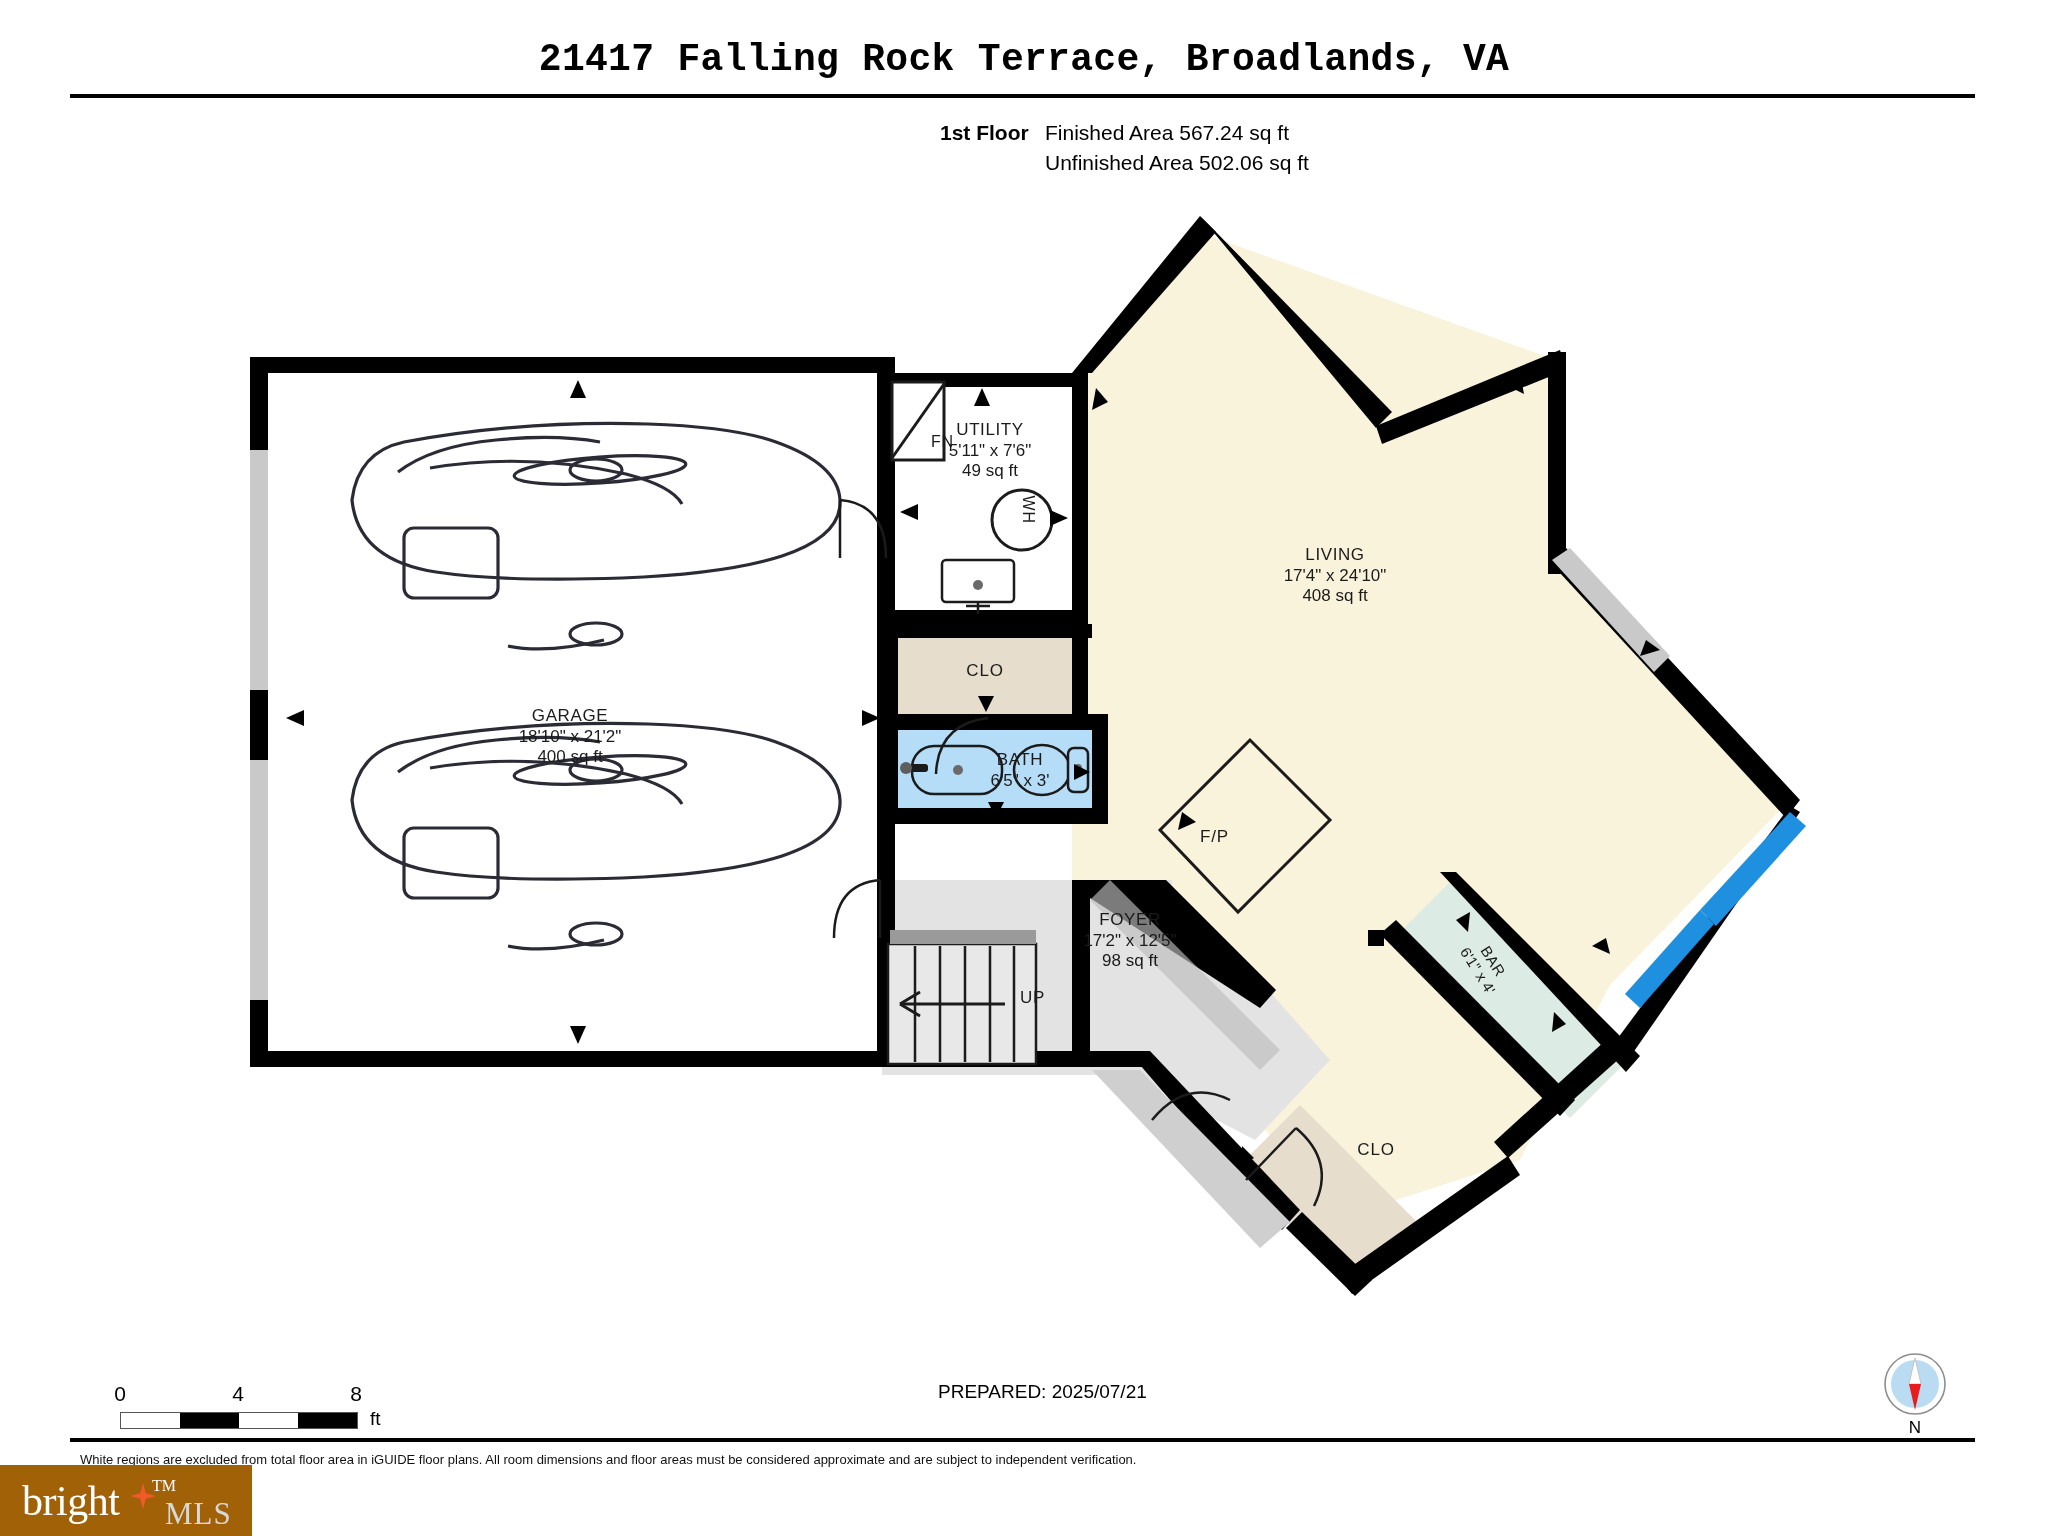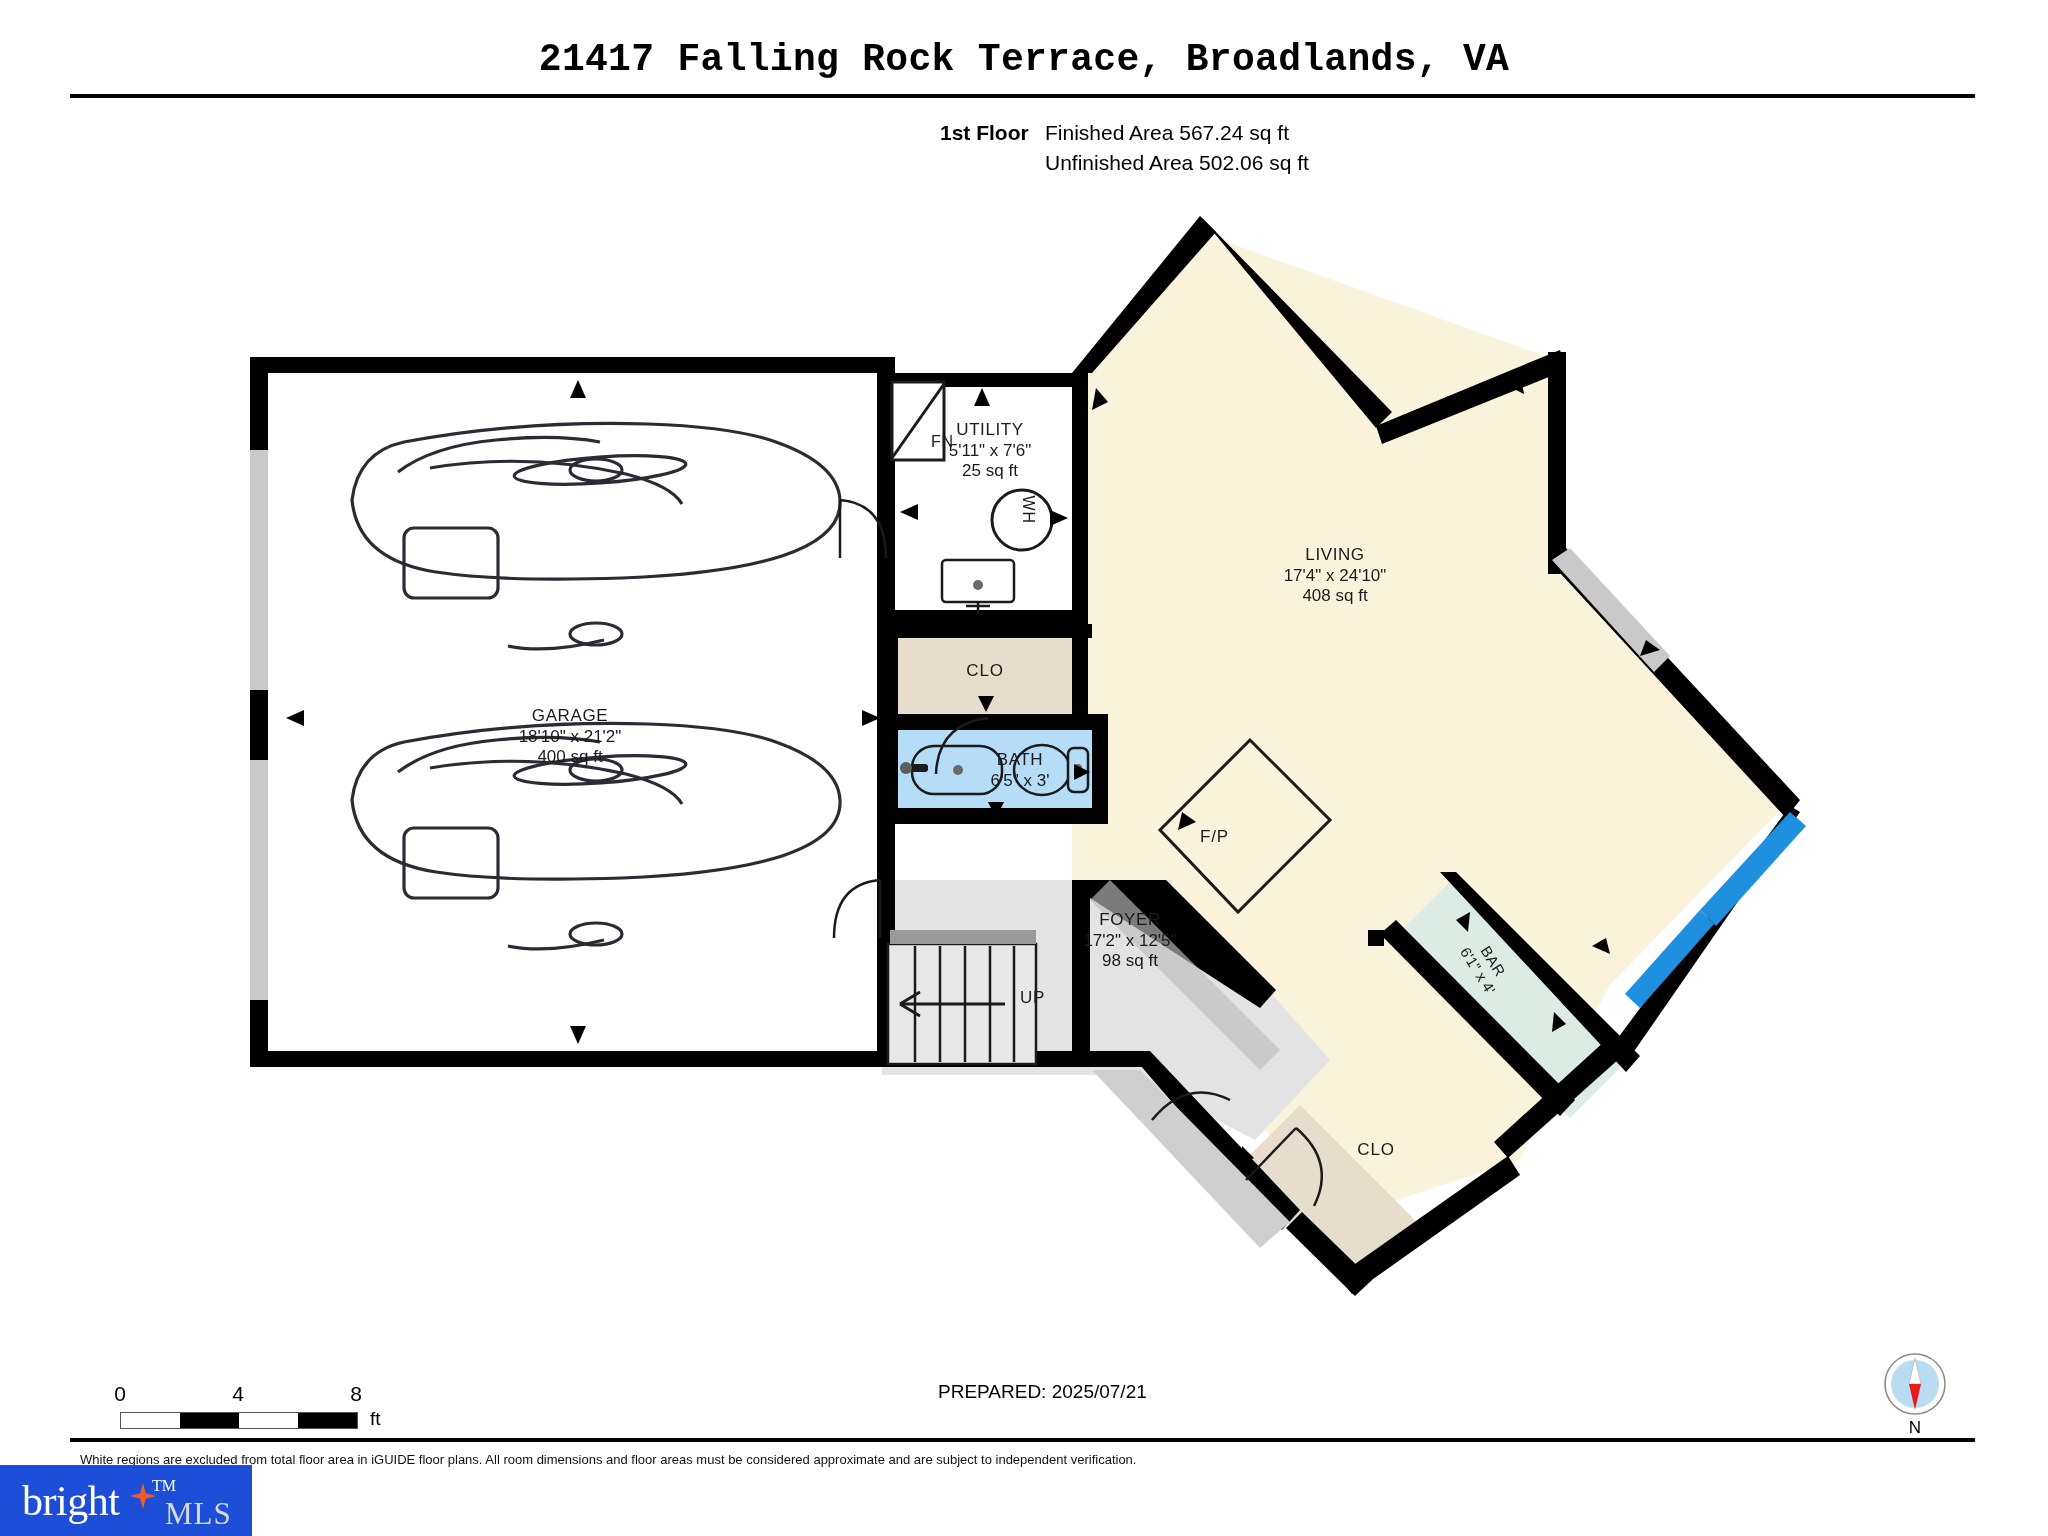--- a/index.html
+++ b/index.html
@@ -176,21 +176,21 @@
     width: 1900px;
     font-size: 13px;
     color: #111;
   }
   #brightmls {
     position: absolute;
     left: 0;
     top: 1465px;
     width: 252px;
     height: 71px;
-    background: #1d4ed8;
+    background: #a16207;
   }
   #bright-word {
     position: absolute;
     left: 22px;
     top: 12px;
     font-family: "Liberation Serif", serif;
     font-size: 42px;
     color: #ffffff;
     letter-spacing: -0.5px;
   }
@@ -408,21 +408,21 @@
 
 <div class="room-label" id="label-garage">
   <div class="rname">GARAGE</div>
   <div class="rdim">18'10" x 21'2"</div>
   <div class="rarea">400 sq ft</div>
 </div>
 
 <div class="room-label" id="label-utility">
   <div class="rname">UTILITY</div>
   <div class="rdim">5'11" x 7'6"</div>
-  <div class="rarea">25 sq ft</div>
+  <div class="rarea">49 sq ft</div>
 </div>
 
 <div class="room-label" id="label-living">
   <div class="rname">LIVING</div>
   <div class="rdim">17'4" x 24'10"</div>
   <div class="rarea">408 sq ft</div>
 </div>
 
 <div class="room-label" id="label-foyer">
   <div class="rname">FOYER</div>

